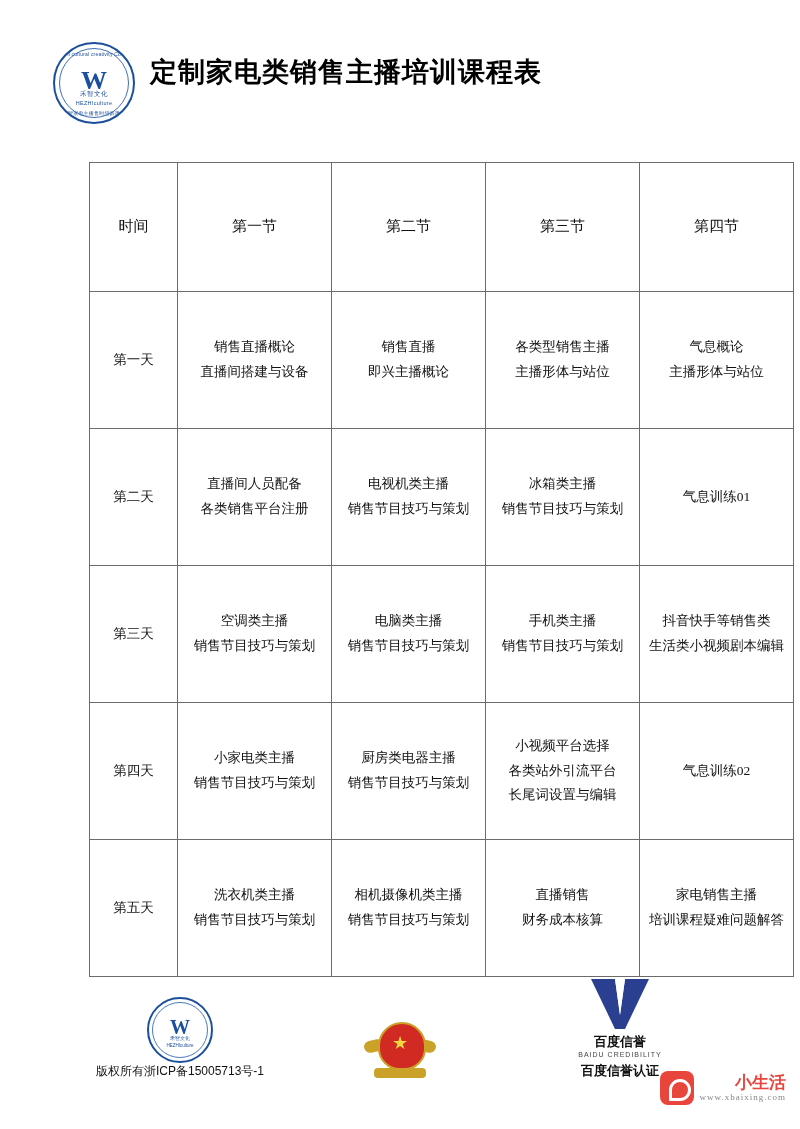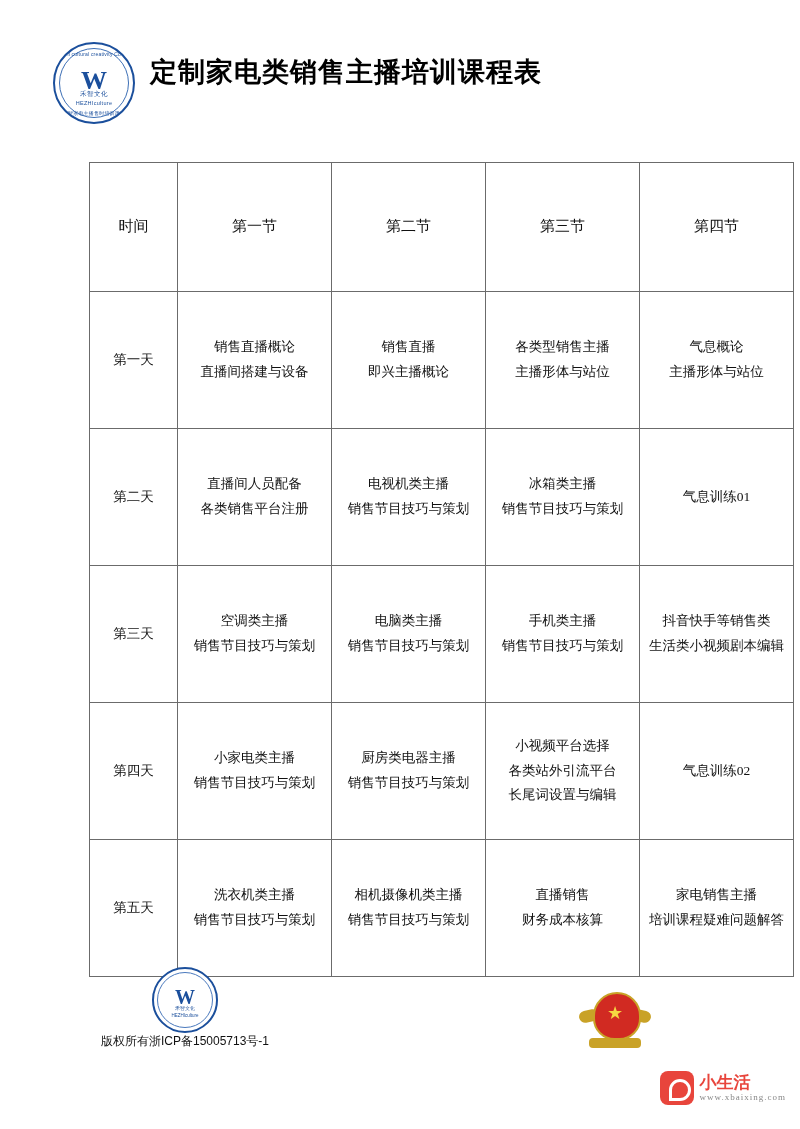--- a/index.html
+++ b/index.html
@@ -302,20 +302,21 @@
     width: 16px; height: 16px;
     border: 3px solid #fff;
     border-radius: 50% 50% 50% 0;
   }
   .wm-text-main {
     font-size: 17px;
     font-weight: bold;
     color: #e8453c;
     font-family: "Liberation Sans", sans-serif;
     line-height: 1.05;
+    text-align: right;
   }
   .wm-text-sub {
     font-size: 9px;
     color: #888;
     letter-spacing: 1px;
     font-family: Liberation Serif, serif;
   }
 </style>
 </head>
 <body>
@@ -473,20 +474,33 @@
         <div class="emblem">
           <div class="wings-l"></div>
           <div class="wings-r"></div>
           <div class="shield"></div>
           <div class="star">★</div>
           <div class="base"></div>
         </div>
       </div>
     </div>
 
+    <div class="foot-item">
+      <div class="foot-icons">
+        <div class="vmark">
+          <svg width="70" height="58" viewBox="0 0 70 58" aria-hidden="true">
+            <path d="M6 4 L30 4 L35 40 L40 4 L64 4 L40 54 L30 54 Z" fill="#2a3f8f"></path>
+            <path d="M30 4 L35 40 L40 4 Z" fill="#ffffff"></path>
+          </svg>
+        </div>
+      </div>
+      <div class="baidu-line1">百度信誉</div>
+      <div class="baidu-line2">BAIDU CREDIBILITY</div>
+      <div class="baidu-line3">百度信誉认证</div>
+    </div>
 
   </div>
 
   <div class="watermark">
     <div class="wm-icon"></div>
     <div>
       <div class="wm-text-main">小生活</div>
       <div class="wm-text-sub">www.xbaixing.com</div>
     </div>
   </div>

